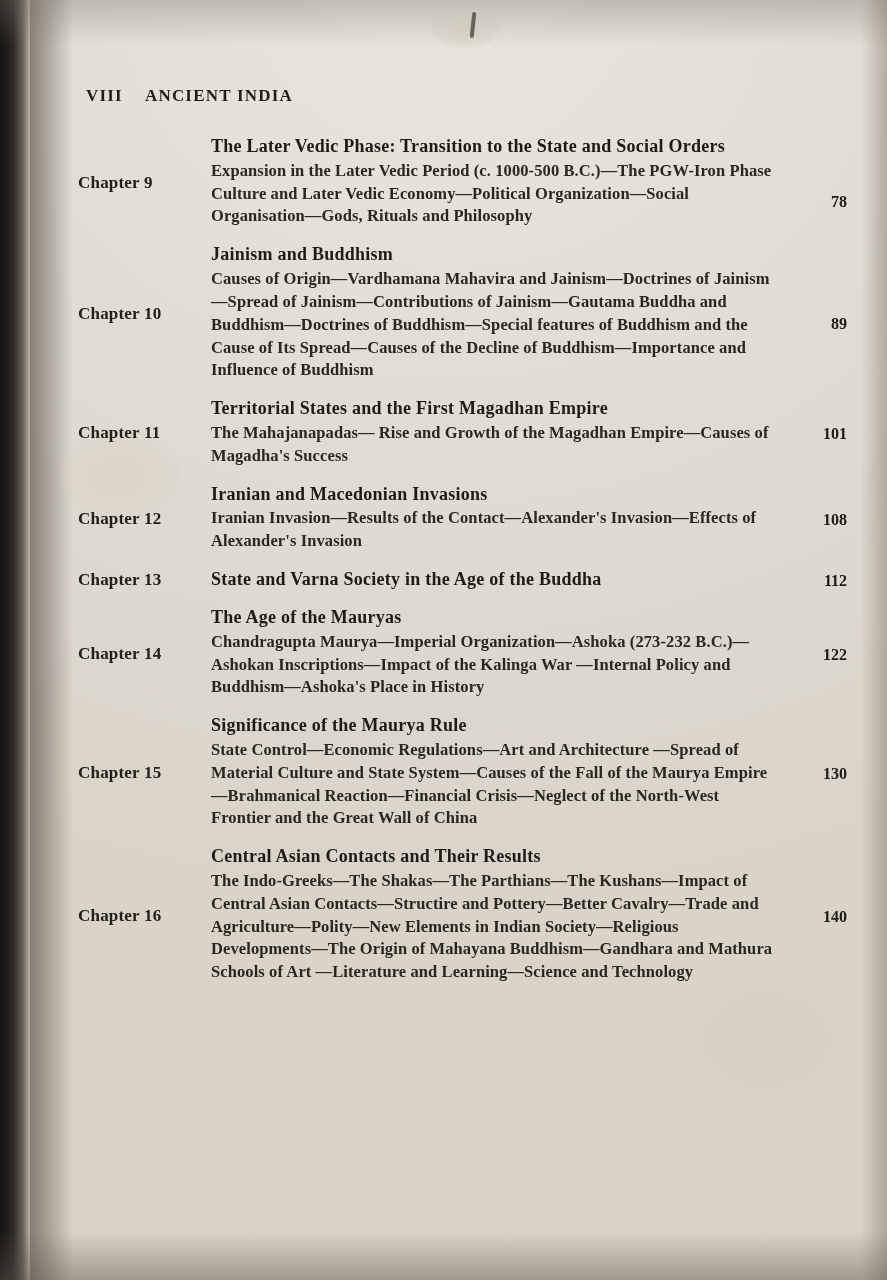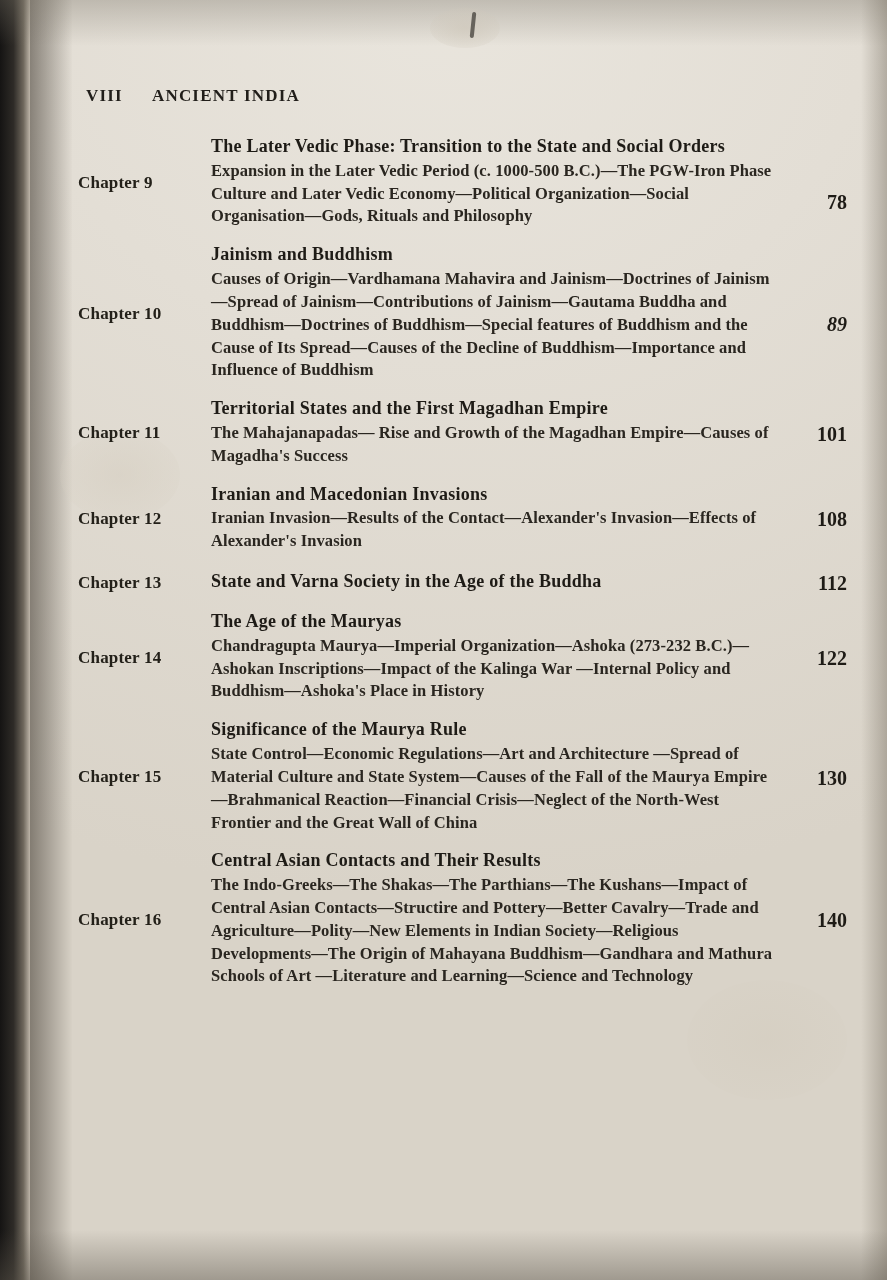--- a/index.html
+++ b/index.html
@@ -52,21 +52,21 @@
   .content {
     position: absolute;
     left: 78px;
     top: 86px;
     right: 40px;
   }
 
   .page-header {
     display: flex;
     align-items: baseline;
-    gap: 29px;
+    gap: 22px;
     font-family: "Liberation Serif", serif;
     font-weight: bold;
     font-size: 17px;
     letter-spacing: 1.2px;
     margin-bottom: 30px;
     margin-left: 8px;
     color: #211e1a;
   }
 
   .toc {
@@ -103,28 +103,28 @@
     font-size: 16.5px;
     line-height: 1.38;
     margin-top: 2px;
     color: #2a2620;
     letter-spacing: 0.1px;
     font-weight: bold;
   }
   .entry-page {
     flex: 0 0 56px;
     text-align: right;
-    font-size: 20px;
+    font-size: 16px;
     font-weight: bold;
     color: #1e1b16;
     padding-top: 3px;
   }
   
   .entry.pg-low .entry-page { padding-top: 40px; }
-  .entry.pg-mid .entry-page { padding-top: 22px; font-style: italic; }
+  .entry.pg-mid .entry-page { padding-top: 22px; }
 
   
   .blotch {
     position: absolute;
     border-radius: 50%;
     pointer-events: none;
   }
   .b1 { left: 430px; top: 8px; width: 70px; height: 40px; background: radial-gradient(#cfc8bb, rgba(207,200,187,0)); opacity:.7;}
   .b2 { left: 60px; top: 430px; width: 120px; height: 90px; background: radial-gradient(#d6cfc2, rgba(214,207,194,0)); opacity:.6;}
   .b3 { right: 40px; top: 980px; width: 160px; height: 120px; background: radial-gradient(#d3ccbe, rgba(211,204,190,0)); opacity:.5;}

